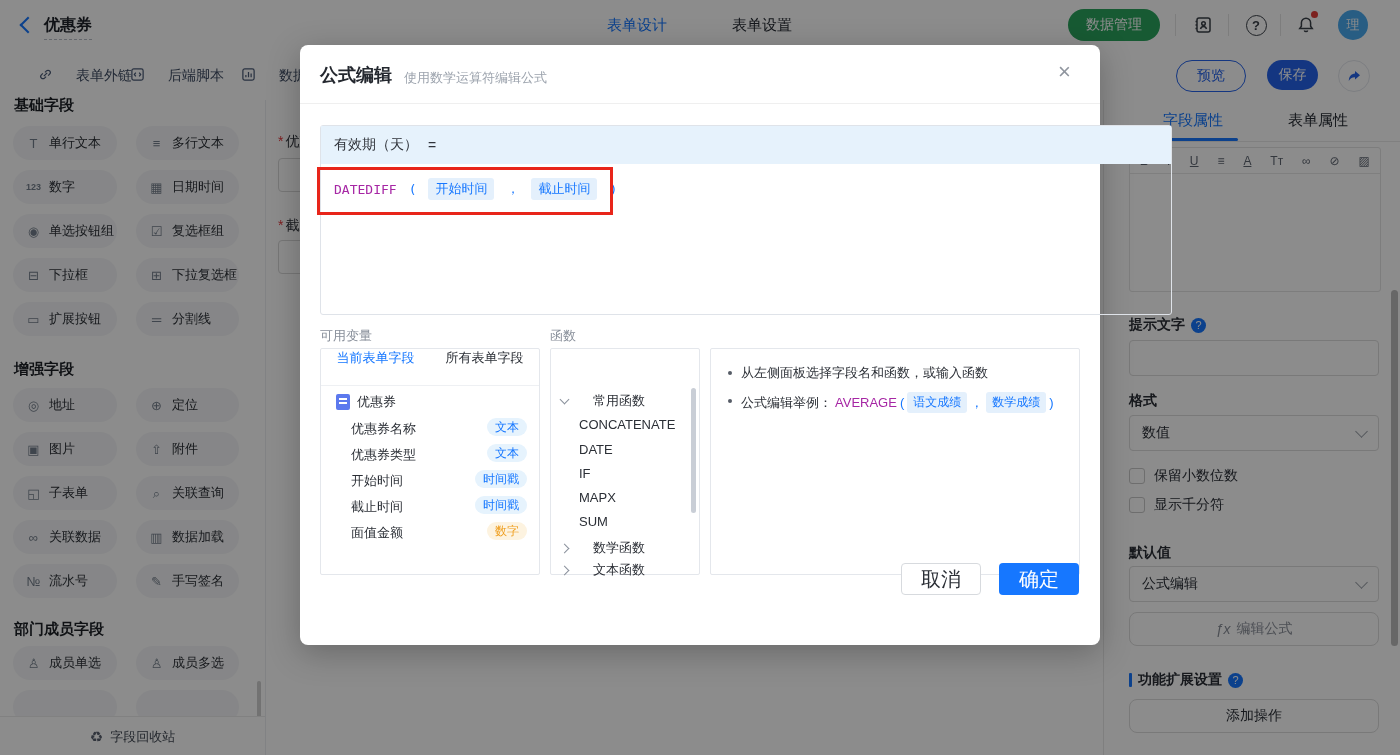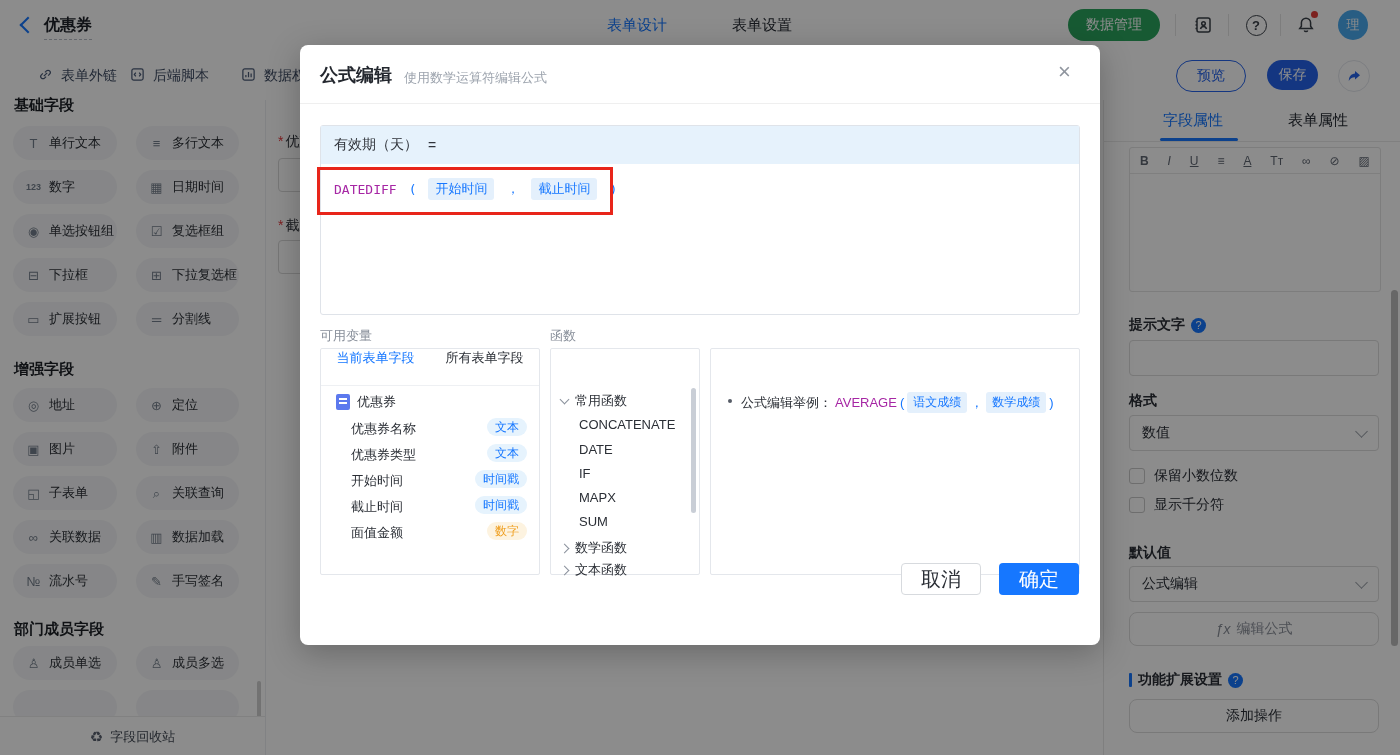--- a/index.html
+++ b/index.html
@@ -16,21 +16,21 @@
               font-size:14px;display:flex;align-items:center;justify-content:center}
   .tb-divider{top:14px;width:1px;height:22px;background:#e3e3e3}
   .tb-icon{top:12px;width:26px;height:26px;color:#3a4048;display:flex;align-items:center;justify-content:center}
   .help-circle{width:19px;height:19px;border:1.6px solid #3a4048;border-radius:50%;font-size:13px;font-weight:700;
                display:flex;align-items:center;justify-content:center}
   .red-dot{position:absolute;right:1px;top:-1px;width:7px;height:7px;border-radius:50%;background:#e23c39}
   .avatar{left:1338px;top:10px;width:30px;height:30px;border-radius:50%;background:#49a9ee;color:#fff;
           font-size:13px;display:flex;align-items:center;justify-content:center}
   
   .toolrow{left:0;top:50px;width:1400px;height:50px;background:#fff;border-bottom:1px solid #efefef}
-  .tool-link{top:17px;display:flex;align-items:center;gap:8px;color:#3f4c63;font-size:14px}
+  .tool-link{top:17px;display:flex;align-items:center;gap:23px;color:#3f4c63;font-size:14px}
   .tool-link svg{color:#4a5a76}
   .btn-preview{left:1176px;top:10px;width:68px;height:30px;border:1px solid #2563eb;border-radius:16px;color:#2563eb;
                background:#fff;font-size:14px;display:flex;align-items:center;justify-content:center}
   .btn-save{left:1267px;top:10px;width:51px;height:30px;border-radius:16px;background:#2563eb;color:#fff;
             font-size:14px;display:flex;align-items:center;justify-content:center}
   .btn-share{left:1338px;top:10px;width:30px;height:30px;border-radius:50%;background:#fff;border:1px solid #e3e6ec;
              display:flex;align-items:center;justify-content:center}
   
   .sidebar{left:0;top:83px;width:265px;height:655px;background:#fff}
   .sec-title{left:14px;font-size:15px;font-weight:700;color:#1c2026}
@@ -69,21 +69,21 @@
   .win-scroll{left:1391px;top:290px;width:7px;height:356px;border-radius:4px;background:#bcbcbc}
   
   .backdrop{left:0;top:0;width:1400px;height:755px;background:rgba(0,0,0,0.45);z-index:50}
   
   .modal{left:300px;top:45px;width:800px;height:600px;background:#fff;border-radius:8px;z-index:100;
          box-shadow:0 8px 32px rgba(0,0,0,0.25)}
   .m-title{left:20px;top:18px;font-size:18px;font-weight:700;color:#24282f}
   .m-sub{left:104px;top:24px;font-size:13px;color:#9ca3ad}
   .m-close{left:758px;top:16px;font-size:22px;color:#8f959e;line-height:1}
   .m-hline{left:0;top:58px;width:800px;border-bottom:1px solid #efefef}
-  .f-box{left:20px;top:80px;width:760px;height:190px;border:1px solid #dfe3e9;border-radius:3px;box-sizing:border-box}
+  .f-box{left:20px;top:80px;width:852px;height:190px;border:1px solid #dfe3e9;border-radius:3px;box-sizing:border-box}
   .f-head{height:38px;background:#e6f2fc;display:flex;align-items:center;padding:0 13px;font-size:14px;color:#30343b;gap:10px}
   .f-line{position:absolute;left:13px;top:52px;display:flex;align-items:center;gap:12px;
           font-family:"DejaVu Sans Mono","Liberation Mono",monospace;font-size:13px}
   .fn-name{color:#a626a4}
   .fn-punc{color:#1677ff}
   .chip{background:#e4f0fc;color:#1677ff;border-radius:3px;padding:2px 7px;font-size:13px;
         font-family:"Liberation Sans","DejaVu Sans",sans-serif}
   .p-label{font-size:13px;color:#878e99}
   .panel{border:1px solid #e4e7ec;border-radius:2px;box-sizing:border-box;background:#fff}
   .v-tabs{height:36px;border-bottom:1px solid #eef0f3;display:flex;align-items:flex-start}
@@ -93,21 +93,21 @@
   .doc-ic:after{content:"";position:absolute;left:3px;top:4px;width:8px;height:2px;background:#fff;box-shadow:0 4px 0 #fff}
   .badge{position:absolute;font-size:12px;border-radius:10px;padding:2px 8px;line-height:1.2}
   .badge.blue{background:#e6f3fd;color:#1677ff}
   .badge.orange{background:#fdf3e0;color:#ef9f20}
   .srch-row{height:36px;border-bottom:1px solid #eef0f3;display:flex;align-items:center;padding:0 10px;gap:7px}
   .srch-input{border:none;outline:none;width:100px;font-size:13px;color:#2b2f36}
   .srch-input::placeholder{color:#b9bfc7}
   .tchev{width:6px;height:6px;border-right:1.4px solid #8a919c;border-bottom:1.4px solid #8a919c;flex:none}
   .down{transform:rotate(45deg);margin-top:-3px}
   .right{transform:rotate(-45deg)}
-  .fn-row{position:absolute;font-size:13px;color:#2b2f36;display:flex;align-items:center;gap:7px}
+  .fn-row{position:absolute;font-size:13px;color:#2b2f36;display:flex;align-items:center;gap:25px}
   .fn-scroll{position:absolute;left:140px;top:39px;width:5px;height:125px;background:#c9ced6;border-radius:3px}
   .hint-dot{width:4px;height:4px;border-radius:50%;background:#565c66;flex:none;margin-top:7px}
   .hint-line{position:absolute;display:flex;gap:9px;font-size:13px;color:#2b2f36;align-items:flex-start}
   .hint-inline{display:flex;align-items:center;gap:3px;flex-wrap:wrap}
   .hint-inline .chip{font-size:12px;padding:2px 6px}
   .m-btn{position:absolute;top:518px;width:80px;height:32px;border-radius:4px;font-size:20px;
          display:flex;align-items:center;justify-content:center;box-sizing:border-box}
   .btn-cancel{left:601px;border:1px solid #d7dade;background:#fff;color:#2b2f36}
   .btn-ok{left:699px;background:#1677ff;color:#fff}
   
@@ -442,20 +442,24 @@
       <span>数学函数</span>
     </div>
     <div class="fn-row" style="left:10px;top:212px">
       <span class="tchev right"></span>
       <span>文本函数</span>
     </div>
     <div class="fn-scroll"></div>
   </div>
 
   <div class="abs panel" style="left:410px;top:303px;width:370px;height:227px">
+    <div class="hint-line" style="left:17px;top:15px">
+      <span class="hint-dot"></span>
+      <span>从左侧面板选择字段名和函数，或输入函数</span>
+    </div>
     <div class="hint-line" style="left:17px;top:43px">
       <span class="hint-dot"></span>
       <span class="hint-inline">
         <span>公式编辑举例：</span>
         <span class="fn-name">AVERAGE</span>
         <span class="fn-punc">(</span>
         <span class="chip">语文成绩</span>
         <span class="fn-punc">，</span>
         <span class="chip">数学成绩</span>
         <span class="fn-punc">)</span>

